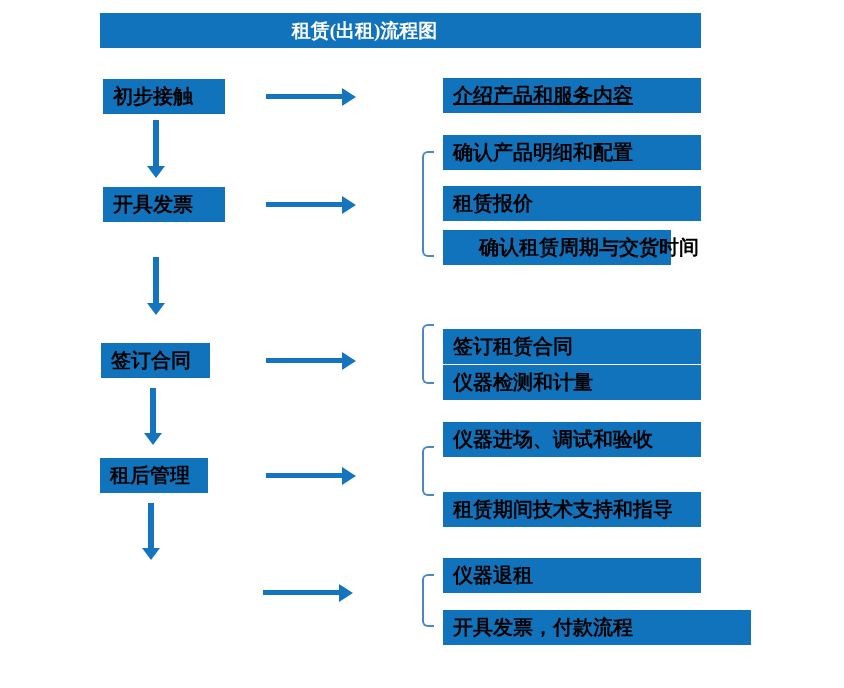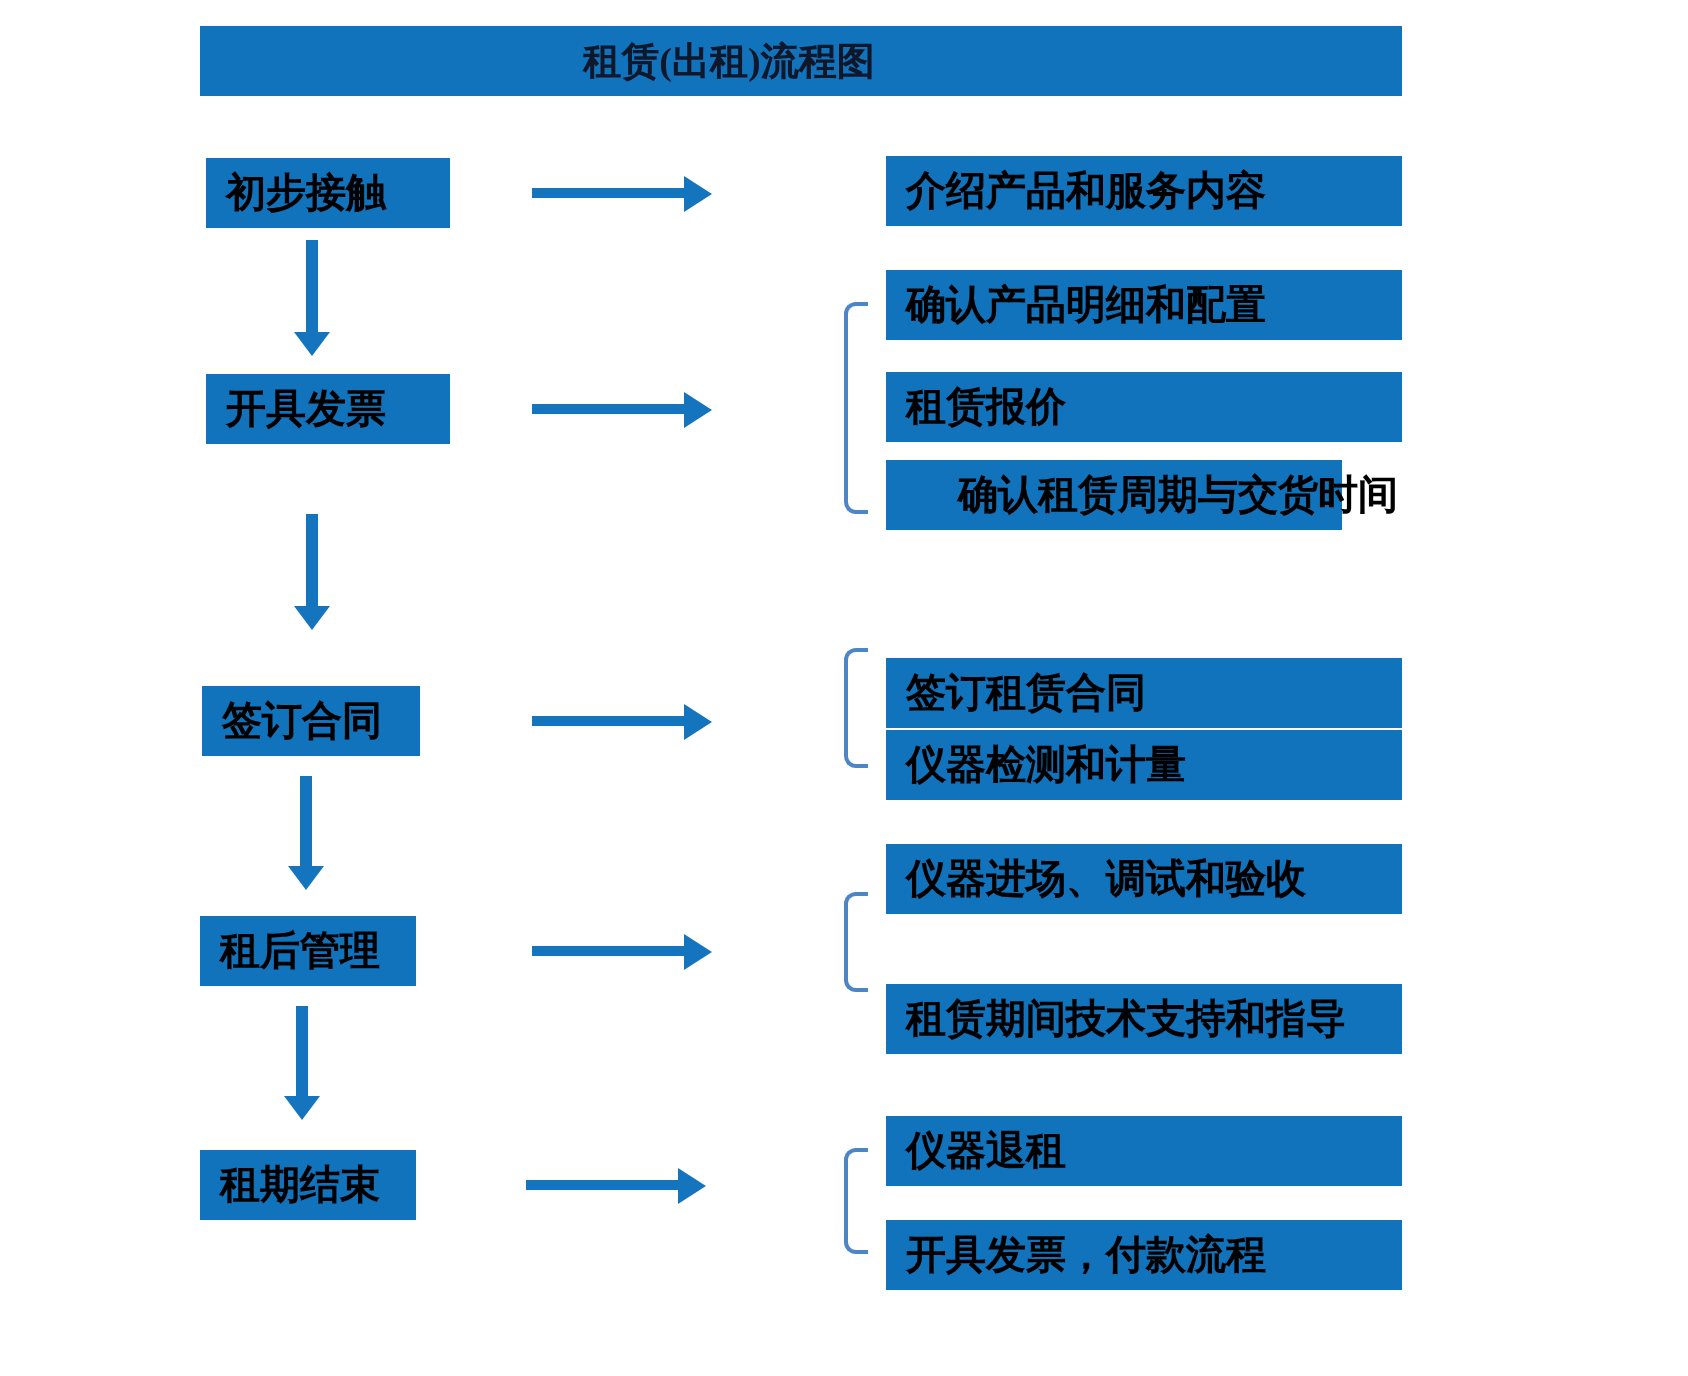--- a/index.html
+++ b/index.html
@@ -6,21 +6,21 @@
   .canvas {
     position:relative; width:844px; height:688px; background:#ffffff;
     font-family:"Liberation Serif","DejaVu Serif",serif; overflow:hidden;
   }
   .box {
     position:absolute; background:var(--box_blue,#1173BC); color:#000000;
     font-weight:bold; font-size:20px; display:flex; align-items:center;
     padding-left:10px; box-sizing:border-box; white-space:nowrap;
   }
   .title-bar {
-    position:absolute; background:var(--box_blue,#1173BC); color:#0f172a;
+    position:absolute; background:var(--box_blue,#1173BC); color:#ffffff;
     font-weight:bold; font-size:19px; display:flex; align-items:center;
     justify-content:center; box-sizing:border-box; padding-right:72px;
   }
   .harrow { position:absolute; height:5px; background:var(--arrow_blue,#1474BE); }
   .harrow::after {
     content:""; position:absolute; right:-14px; top:-6.5px;
     border-left:14px solid var(--arrow_blue,#1474BE);
     border-top:9px solid transparent; border-bottom:9px solid transparent;
   }
   .varrow { position:absolute; width:6px; background:var(--arrow_blue,#1474BE); }
@@ -39,32 +39,31 @@
 <body>
 
 <div class="canvas">
 
   <div class="title-bar" style="left:100px; top:13px; width:601px; height:35px;">租赁(出租)流程图</div>
 
   <div class="box" style="left:103px; top:79px;  width:122px; height:35px;">初步接触</div>
   <div class="box" style="left:103px; top:187px; width:122px; height:35px;">开具发票</div>
   <div class="box" style="left:101px; top:343px; width:109px; height:35px;">签订合同</div>
   <div class="box" style="left:100px; top:458px; width:108px; height:35px;">租后管理</div>
-  <div class="box" style="left:100px; top:575px; width:108px; height:35px;">租期结束</div>
 
-  <div class="box" style="left:443px; top:78px;  width:258px; height:35px;">介绍产品和服务内容</div>
+  <div class="box" style="left:443px; top:78px;  width:258px; height:35px;text-decoration:underline;">介绍产品和服务内容</div>
   <div class="box" style="left:443px; top:135px; width:258px; height:35px;">确认产品明细和配置</div>
   <div class="box" style="left:443px; top:186px; width:258px; height:35px;">租赁报价</div>
   <div class="box" style="left:443px; top:230px; width:228px; height:35px;padding-left:36px;">确认租赁周期与交货时间</div>
   <div class="box" style="left:443px; top:314px; width:258px; height:35px;margin-top:15px;">签订租赁合同</div>
   <div class="box" style="left:443px; top:365px; width:258px; height:35px;">仪器检测和计量</div>
   <div class="box" style="left:443px; top:422px; width:258px; height:35px;">仪器进场、调试和验收</div>
   <div class="box" style="left:443px; top:492px; width:258px; height:35px;">租赁期间技术支持和指导</div>
   <div class="box" style="left:443px; top:558px; width:258px; height:35px;">仪器退租</div>
-  <div class="box" style="left:443px; top:610px; width:258px; height:35px;">开具发票，付款流程</div>
+  <div class="box" style="left:443px; top:610px; width:308px; height:35px;">开具发票，付款流程</div>
 
   <div class="harrow" style="left:266px; top:94px;  width:76px;"></div>
   <div class="harrow" style="left:266px; top:202px; width:76px;"></div>
   <div class="harrow" style="left:266px; top:358px; width:76px;"></div>
   <div class="harrow" style="left:266px; top:473px; width:76px;"></div>
   <div class="harrow" style="left:263px; top:590px; width:76px;"></div>
 
   <div class="varrow" style="left:153px; top:120px; height:46px;"></div>
   <div class="varrow" style="left:153px; top:257px; height:46px;"></div>
   <div class="varrow" style="left:150px; top:388px; height:45px;"></div>

